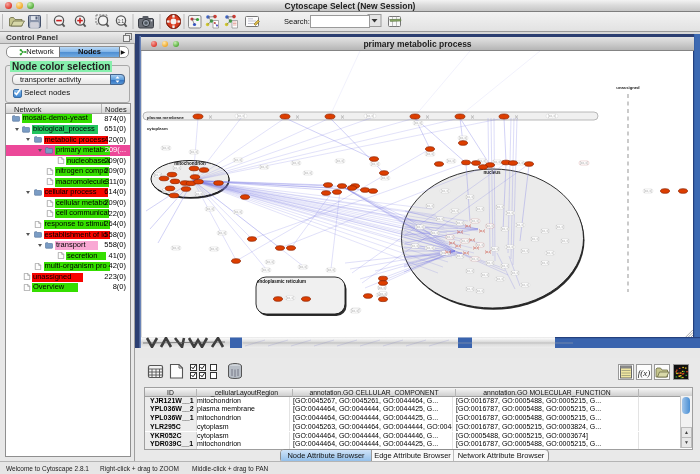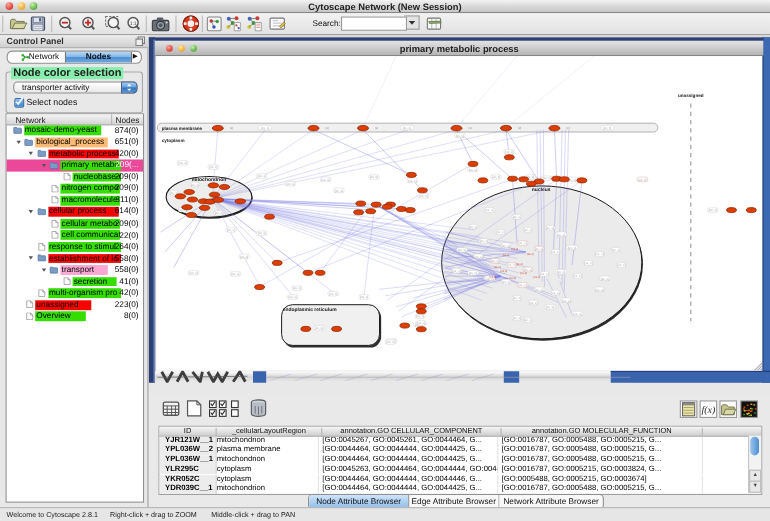--- a/index.html
+++ b/index.html
@@ -63,21 +63,21 @@
 #statusbar{left:0;top:461px;width:700px;height:13px;background:#e6e6e6;border-top:1px solid #b4b4b4;font-size:6.5px;color:#222;}
 #statusbar span{position:absolute;top:3px;}
 </style>
 </head>
 <body>
 <div id="app">
   <div class="abs" id="titlebar">
     <div class="tl" style="left:4.8px;background:radial-gradient(circle at 35% 30%,#f7a6a0,#de3c30 70%);"></div>
     <div class="tl" style="left:15.9px;background:radial-gradient(circle at 35% 30%,#ffe9b0,#f0a929 70%);"></div>
     <div class="tl" style="left:27.2px;background:radial-gradient(circle at 35% 30%,#c9f0b4,#56ae3c 70%);"></div>
-    <div id="apptitle">Cytoscape Network (New Session)</div>
+    <div id="apptitle">Cytoscape Select (New Session)</div>
   </div>
   <div class="abs" id="toolbar">
     <div class="tsep" style="left:2px;"></div>
     <svg class="abs" style="left:0;top:0;" width="700" height="19" id="tbicons">
         <g transform="translate(9,4)">
           <path d="M0.5 2.5 L0.5 10 L13 10 L13 3.5 L6 3.5 L4.5 1.5 L2 1.5 Z" fill="#c6c68e" stroke="#6b6b45" stroke-width="0.8"></path>
           <path d="M2 10 L4.5 5 L15.5 5 L12.5 10 Z" fill="#d8d8a8" stroke="#6b6b45" stroke-width="0.8"></path>
         </g>
         <g transform="translate(28,3)">
           <rect x="0.5" y="0.5" width="12" height="12" rx="1" fill="#9aa4b8" stroke="#44506a"></rect>
@@ -216,21 +216,21 @@
               <path d="M0.5 1.5 Q0.5 0.5 1.5 0.5 L3.5 0.5 L4.5 1.5 L8.5 1.5 Q9.5 1.5 9.5 2.5 L9.5 6.5 Q9.5 7.5 8.5 7.5 L1.5 7.5 Q0.5 7.5 0.5 6.5 Z" fill="#7a9cc4" stroke="#4a6a94" stroke-width="0.7"></path>
             </svg>
             <span class="tlab" style="left:15.5px;width:68px;background:#35DE00;">mosaic-demo-yeast</span>
             <span class="tval" style="">874(0)</span>
           </div>
 <div class="trow" style="top:20.15px;">
             <span class="arr" style="left:8.5px;"></span>
             <svg class="tico" style="left:16.0px;" viewBox="0 0 10 8" width="9" height="8">
               <path d="M0.5 1.5 Q0.5 0.5 1.5 0.5 L3.5 0.5 L4.5 1.5 L8.5 1.5 Q9.5 1.5 9.5 2.5 L9.5 6.5 Q9.5 7.5 8.5 7.5 L1.5 7.5 Q0.5 7.5 0.5 6.5 Z" fill="#7a9cc4" stroke="#4a6a94" stroke-width="0.7"></path>
             </svg>
-            <span class="tlab" style="left:26.0px;width:64px;background:#fdba74;">biological_process</span>
+            <span class="tlab" style="left:26.0px;width:64px;background:#22c55e;">biological_process</span>
             <span class="tval" style="">651(0)</span>
           </div>
 <div class="trow" style="top:30.70px;">
             <span class="arr" style="left:20.0px;"></span>
             <svg class="tico" style="left:27.5px;" viewBox="0 0 10 8" width="9" height="8">
               <path d="M0.5 1.5 Q0.5 0.5 1.5 0.5 L3.5 0.5 L4.5 1.5 L8.5 1.5 Q9.5 1.5 9.5 2.5 L9.5 6.5 Q9.5 7.5 8.5 7.5 L1.5 7.5 Q0.5 7.5 0.5 6.5 Z" fill="#7a9cc4" stroke="#4a6a94" stroke-width="0.7"></path>
             </svg>
             <span class="tlab" style="left:37.5px;width:62px;background:#F80400;">metabolic process</span>
             <span class="tval" style="">420(0)</span>
           </div>

